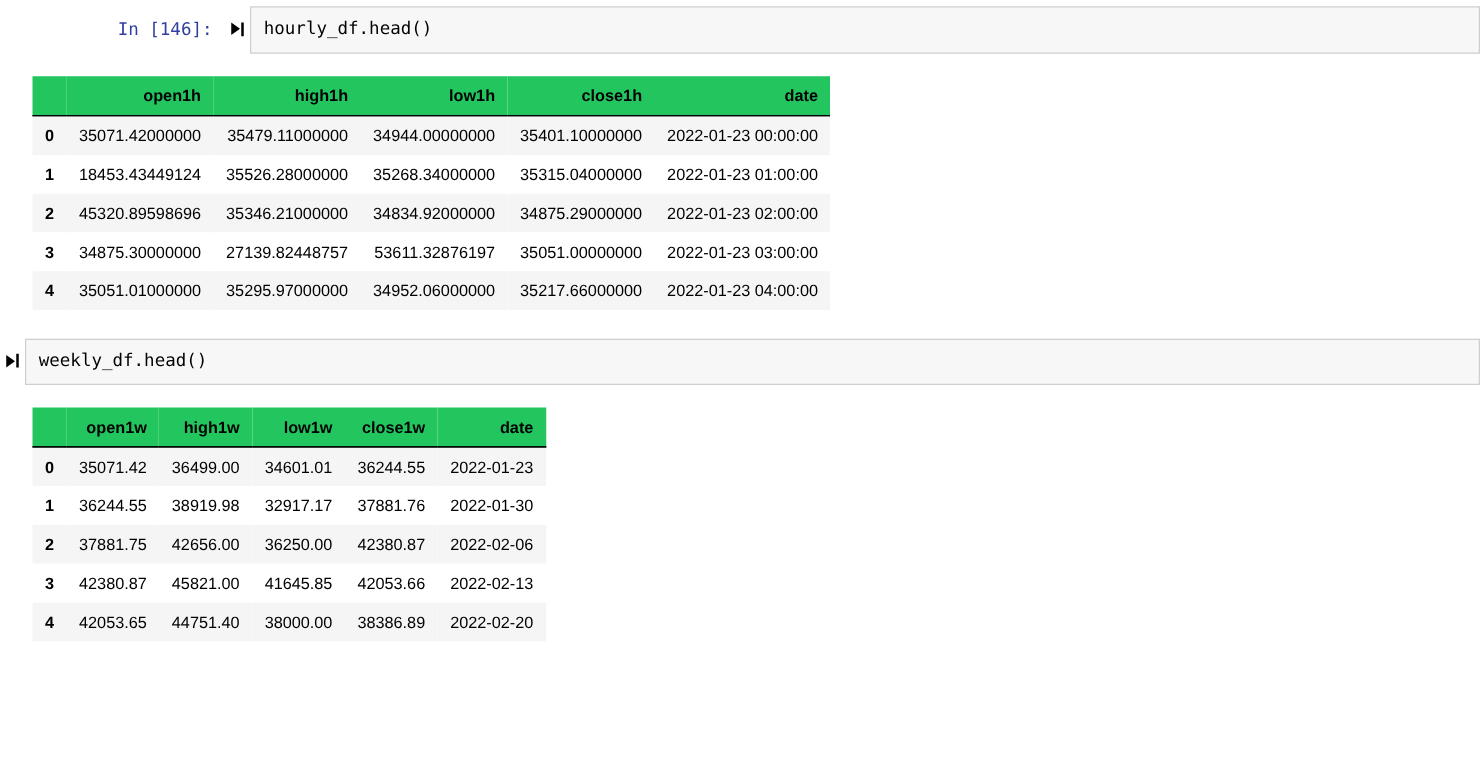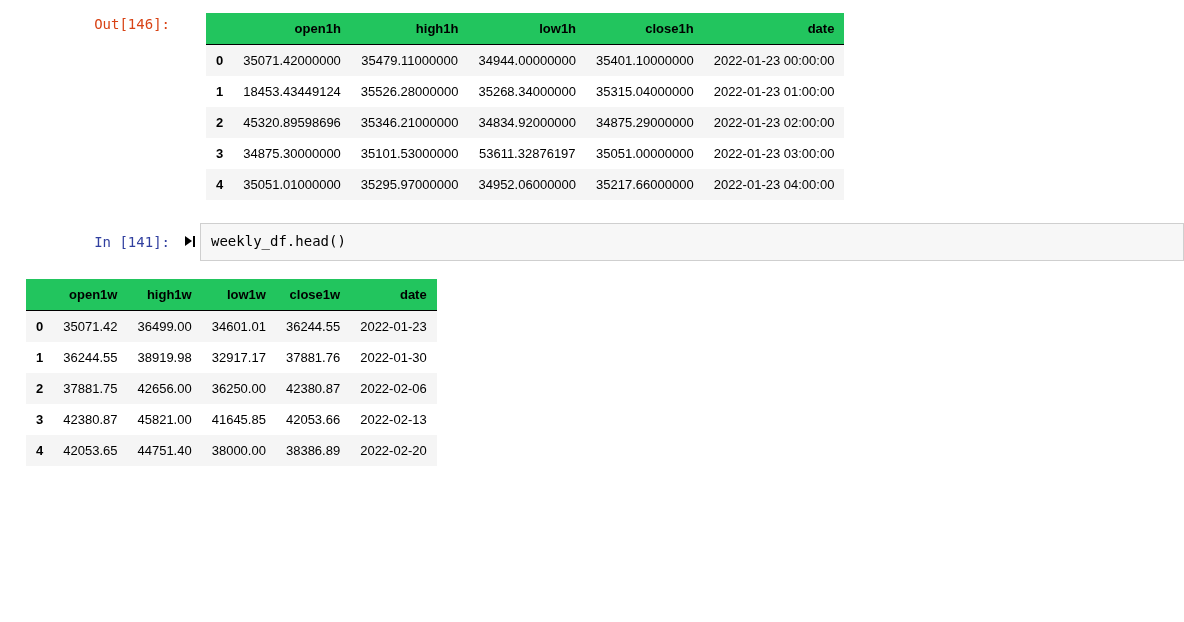--- a/index.html
+++ b/index.html
@@ -75,42 +75,51 @@
     }
     .dataframe thead th.idx {
       border-bottom: 1px solid #000;
     }
     .dataframe tbody th {
       font-weight: bold;
       text-align: right;
       padding: 8px 10px;
     }
     .dataframe tbody td {
-      text-align: center;
+      text-align: right;
       padding: 8px 10px;
       font-family: "Helvetica Neue", Helvetica, Arial, sans-serif;
       margin-top: 12px;
     }
     .dataframe tbody tr:nth-child(odd) {
       background: #f5f5f5;
     }
     .dataframe tbody tr:nth-child(even) {
       background: #fff;
     }
     .cell-wrapper {
       margin-bottom: 5px;
     }
   </style>
 </head>
 <body>
 
 <div id="notebook">
     <div class="cell-wrapper">
       <div class="cell">
-        <div class="prompt-col out">Out[146]:</div>
+        <div class="prompt-col">In [146]:</div>
+        <div class="run-btn-col">
+          <span class="run-icon"><span style="display:inline-flex;align-items:center;">
+              <span style="display:inline-block;width:0;height:0;border-top:5px solid transparent;border-bottom:5px solid transparent;border-left:7px solid #000;"></span>
+              <span style="display:inline-block;width:2px;height:11px;background:#000;margin-left:1px;"></span>
+            </span></span>
+        </div>
+        <div class="input-area">hourly_df.head()</div>
+      </div>
+      <div class="cell">
         <div class="run-btn-col"></div>
         <div class="output-area">
           <table class="dataframe">
             <thead>
               <tr>
                 <th class="idx"></th>
                 <th>open1h</th>
                 <th>high1h</th>
                 <th>low1h</th>
                 <th>close1h</th>
@@ -138,41 +147,40 @@
                 <th>2</th>
                 <td>45320.89598696</td>
                 <td>35346.21000000</td>
                 <td>34834.92000000</td>
                 <td>34875.29000000</td>
                 <td>2022-01-23 02:00:00</td>
               </tr>
               <tr>
                 <th>3</th>
                 <td>34875.30000000</td>
-                <td>35101.53000000</td>
+                <td>27139.82448757</td>
                 <td>53611.32876197</td>
                 <td>35051.00000000</td>
                 <td>2022-01-23 03:00:00</td>
               </tr>
               <tr>
                 <th>4</th>
                 <td>35051.01000000</td>
                 <td>35295.97000000</td>
                 <td>34952.06000000</td>
                 <td>35217.66000000</td>
                 <td>2022-01-23 04:00:00</td>
               </tr>
             </tbody>
           </table>
         </div>
       </div>
     </div>
     <div class="cell-wrapper">
       <div class="cell">
-        <div class="prompt-col">In [141]:</div>
         <div class="run-btn-col">
           <span class="run-icon"><span style="display:inline-flex;align-items:center;">
               <span style="display:inline-block;width:0;height:0;border-top:5px solid transparent;border-bottom:5px solid transparent;border-left:7px solid #000;"></span>
               <span style="display:inline-block;width:2px;height:11px;background:#000;margin-left:1px;"></span>
             </span></span>
         </div>
         <div class="input-area">weekly_df.head()</div>
       </div>
       <div class="cell">
         <div class="run-btn-col"></div>

